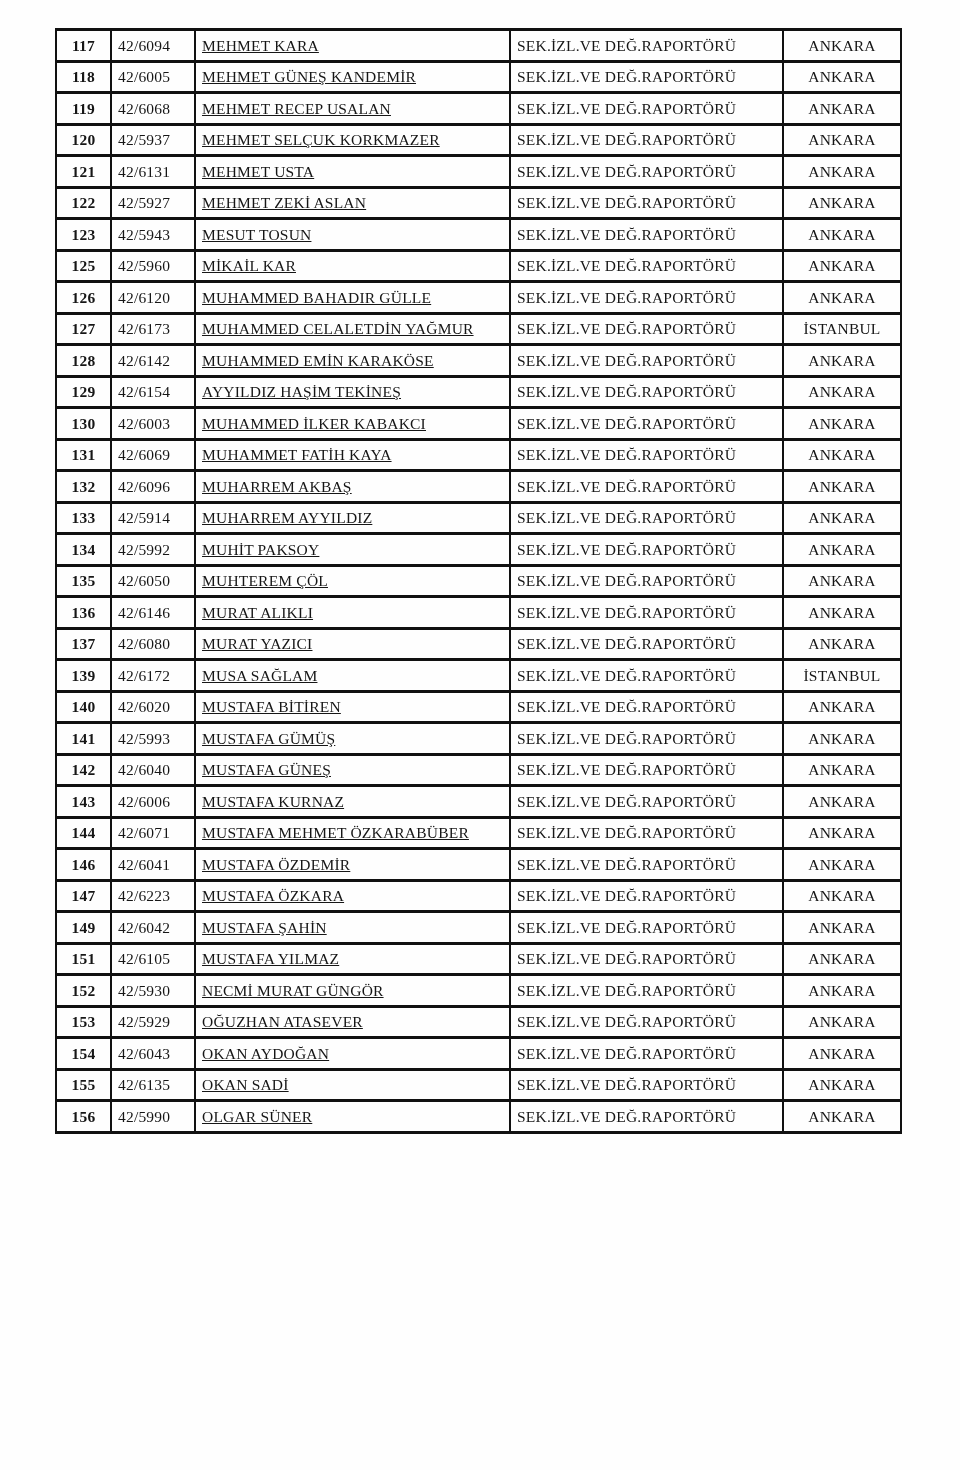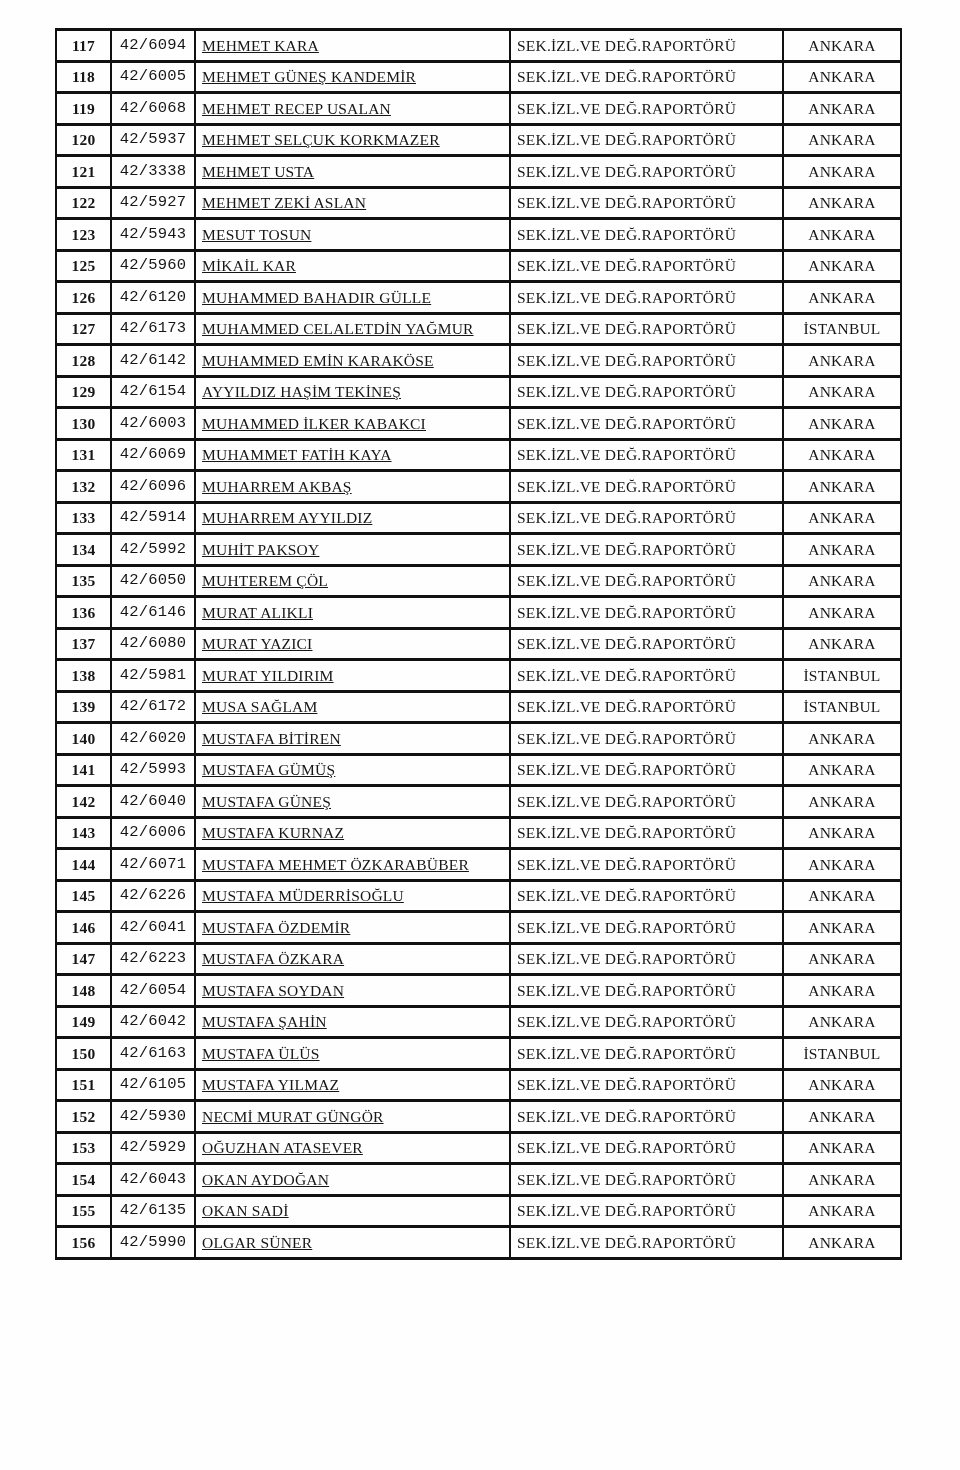--- a/index.html
+++ b/index.html
@@ -37,23 +37,22 @@
     white-space: nowrap;
     overflow: hidden;
     letter-spacing: 0.2px;
   }
   td.c-no {
     text-align: center;
     font-weight: bold;
     padding: 0;
   }
   td.c-reg {
-    text-align: center;
+    text-align: left;
     padding: 0;
-    font-family: Liberation Mono, monospace;
   }
   td.c-name {
     text-align: left;
     padding-left: 5px;
     text-decoration: underline;
   }
   td.c-title {
     text-align: left;
     padding-left: 4px;
     letter-spacing: 0.1px;
@@ -103,21 +102,21 @@
   <tr>
     <td class="c-no">120</td>
     <td class="c-reg">42/5937</td>
     <td class="c-name">MEHMET SELÇUK KORKMAZER</td>
     <td class="c-title">SEK.İZL.VE DEĞ.RAPORTÖRÜ</td>
     <td class="c-city">ANKARA</td>
   </tr>
 
   <tr>
     <td class="c-no">121</td>
-    <td class="c-reg">42/3338</td>
+    <td class="c-reg">42/6131</td>
     <td class="c-name">MEHMET USTA</td>
     <td class="c-title">SEK.İZL.VE DEĞ.RAPORTÖRÜ</td>
     <td class="c-city">ANKARA</td>
   </tr>
 
   <tr>
     <td class="c-no">122</td>
     <td class="c-reg">42/5927</td>
     <td class="c-name">MEHMET ZEKİ ASLAN</td>
     <td class="c-title">SEK.İZL.VE DEĞ.RAPORTÖRÜ</td>
@@ -230,27 +229,20 @@
   </tr>
 
   <tr>
     <td class="c-no">137</td>
     <td class="c-reg">42/6080</td>
     <td class="c-name">MURAT YAZICI</td>
     <td class="c-title">SEK.İZL.VE DEĞ.RAPORTÖRÜ</td>
     <td class="c-city">ANKARA</td>
   </tr>
 
-  <tr>
-    <td class="c-no">138</td>
-    <td class="c-reg">42/5981</td>
-    <td class="c-name">MURAT YILDIRIM</td>
-    <td class="c-title">SEK.İZL.VE DEĞ.RAPORTÖRÜ</td>
-    <td class="c-city">İSTANBUL</td>
-  </tr>
 
   <tr>
     <td class="c-no">139</td>
     <td class="c-reg">42/6172</td>
     <td class="c-name">MUSA SAĞLAM</td>
     <td class="c-title">SEK.İZL.VE DEĞ.RAPORTÖRÜ</td>
     <td class="c-city">İSTANBUL</td>
   </tr>
 
   <tr>
@@ -286,67 +278,46 @@
   </tr>
 
   <tr>
     <td class="c-no">144</td>
     <td class="c-reg">42/6071</td>
     <td class="c-name">MUSTAFA MEHMET ÖZKARABÜBER</td>
     <td class="c-title">SEK.İZL.VE DEĞ.RAPORTÖRÜ</td>
     <td class="c-city">ANKARA</td>
   </tr>
 
-  <tr>
-    <td class="c-no">145</td>
-    <td class="c-reg">42/6226</td>
-    <td class="c-name">MUSTAFA MÜDERRİSOĞLU</td>
-    <td class="c-title">SEK.İZL.VE DEĞ.RAPORTÖRÜ</td>
-    <td class="c-city">ANKARA</td>
-  </tr>
 
   <tr>
     <td class="c-no">146</td>
     <td class="c-reg">42/6041</td>
     <td class="c-name">MUSTAFA ÖZDEMİR</td>
     <td class="c-title">SEK.İZL.VE DEĞ.RAPORTÖRÜ</td>
     <td class="c-city">ANKARA</td>
   </tr>
 
   <tr>
     <td class="c-no">147</td>
     <td class="c-reg">42/6223</td>
     <td class="c-name">MUSTAFA ÖZKARA</td>
     <td class="c-title">SEK.İZL.VE DEĞ.RAPORTÖRÜ</td>
     <td class="c-city">ANKARA</td>
   </tr>
 
-  <tr>
-    <td class="c-no">148</td>
-    <td class="c-reg">42/6054</td>
-    <td class="c-name">MUSTAFA SOYDAN</td>
-    <td class="c-title">SEK.İZL.VE DEĞ.RAPORTÖRÜ</td>
-    <td class="c-city">ANKARA</td>
-  </tr>
 
   <tr>
     <td class="c-no">149</td>
     <td class="c-reg">42/6042</td>
     <td class="c-name">MUSTAFA ŞAHİN</td>
     <td class="c-title">SEK.İZL.VE DEĞ.RAPORTÖRÜ</td>
     <td class="c-city">ANKARA</td>
   </tr>
 
-  <tr>
-    <td class="c-no">150</td>
-    <td class="c-reg">42/6163</td>
-    <td class="c-name">MUSTAFA ÜLÜS</td>
-    <td class="c-title">SEK.İZL.VE DEĞ.RAPORTÖRÜ</td>
-    <td class="c-city">İSTANBUL</td>
-  </tr>
 
   <tr>
     <td class="c-no">151</td>
     <td class="c-reg">42/6105</td>
     <td class="c-name">MUSTAFA YILMAZ</td>
     <td class="c-title">SEK.İZL.VE DEĞ.RAPORTÖRÜ</td>
     <td class="c-city">ANKARA</td>
   </tr>
 
   <tr>

